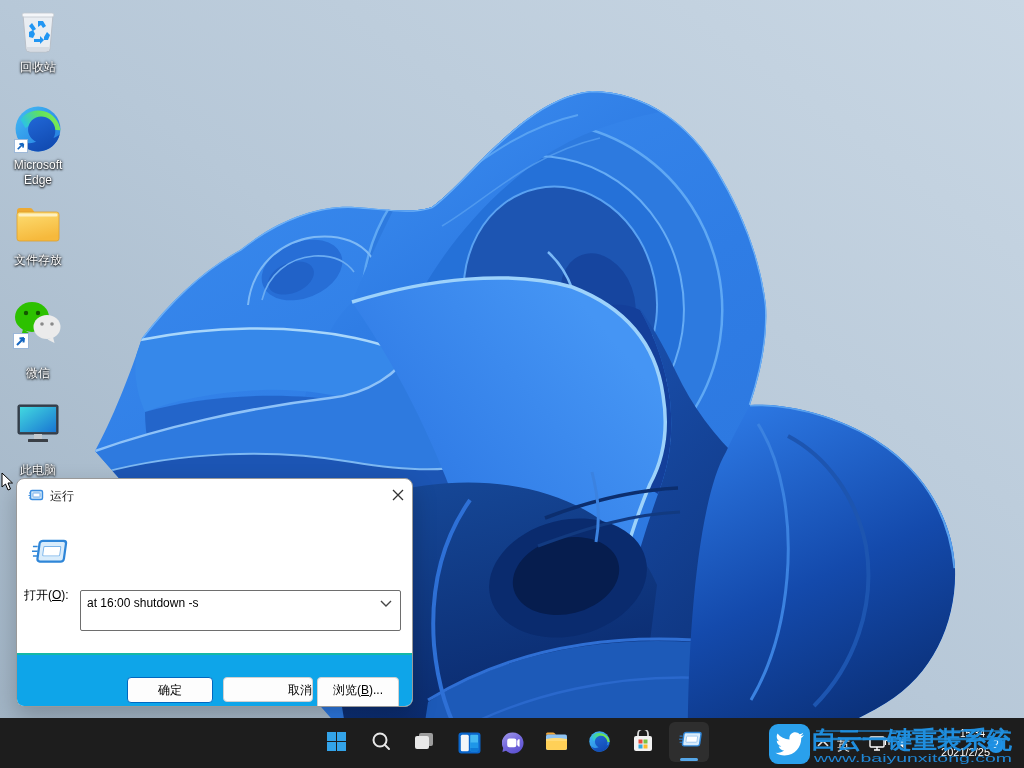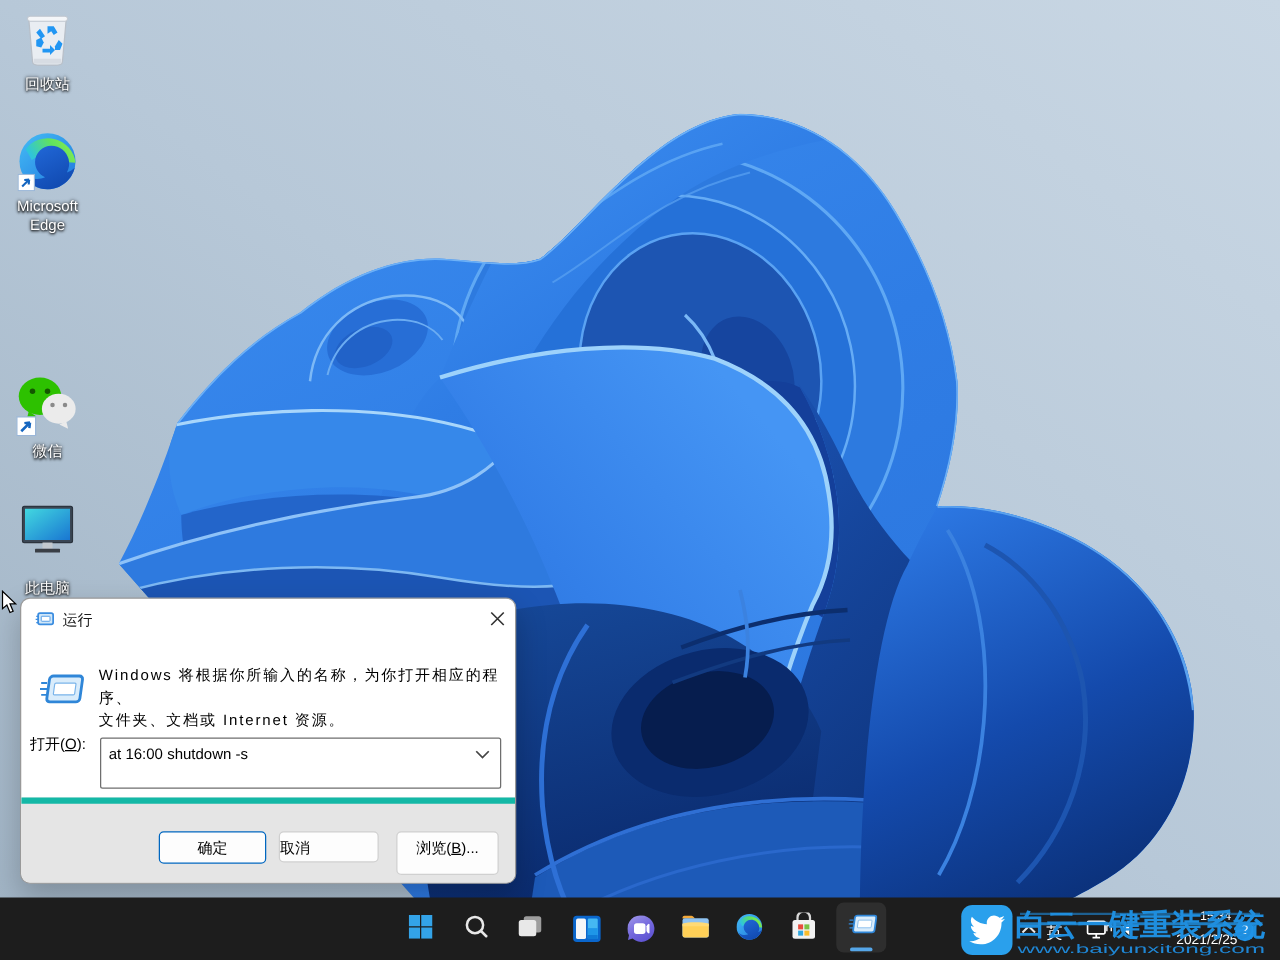--- a/index.html
+++ b/index.html
@@ -175,35 +175,49 @@
       <path d="M18,10 l5,0 3,5 -3,2 -2-3 -3,2 z"></path>
       <path d="M12,12 l4,6 -3,2 -4,-5 z"></path>
       <path d="M9,21 l4,-2 2,4 -2,4 -4,-1 z"></path>
       <path d="M14,28 l6,0 0,-3 4,4 -4,4 0,-2 -6,0 z"></path>
       <path d="M24,26 l3,-5 3,3 -2,5 -4,0 z"></path>
     </g>
   </svg>
   <div class="dlabel" style="margin-top:7px">回收站</div>
 </div>
 
+<div class="dicon" style="left:0;top:207px">
+  <svg width="44" height="35" viewBox="0 0 44 35" style="display:block;margin:0 auto">
+    <defs>
+          <linearGradient id="fg" x1="0" y1="0" x2="0.3" y2="1">
+            <stop offset="0" stop-color="#fddd72"></stop>
+            <stop offset="1" stop-color="#f6b93c"></stop>
+          </linearGradient>
+        </defs>
+    <path d="M1,4 Q1,1 4,1 L14,1 Q16,1 17,3 L19,6 L1,6 Z" fill="#edaa33"></path>
+    <rect x="1" y="5" width="42" height="29" rx="2.5" fill="url(#fg)" stroke="#dd9f2e" stroke-width="0.8"></rect>
+    <rect x="2.5" y="6.5" width="39" height="3" rx="1.5" fill="#fdf0c0"></rect>
+  </svg>
+  <div class="dlabel" style="margin-top:11px">文件存放</div>
+</div>
 
 <div class="dicon" style="left:0;top:295px">
   <svg width="50" height="54" viewBox="0 0 50 54" style="display:block;margin:0 auto">
     <ellipse cx="19" cy="22" rx="17" ry="15" fill="#2dc100"></ellipse>
     <path d="M10,34 l-2,8 8,-4 z" fill="#2dc100"></path>
     <circle cx="13" cy="18" r="2.2" fill="#135700"></circle>
     <circle cx="25" cy="18" r="2.2" fill="#135700"></circle>
     <ellipse cx="34" cy="32" rx="13.5" ry="12" fill="#ebebeb"></ellipse>
     <path d="M40,42 l1.5,6 -7,-3.5 z" fill="#ebebeb"></path>
     <circle cx="29" cy="29" r="1.8" fill="#8a8a8a"></circle>
     <circle cx="39" cy="29" r="1.8" fill="#8a8a8a"></circle>
     <rect x="0.5" y="38.5" width="15" height="15" fill="#fff" stroke="#9ab6d8" stroke-width="1"></rect>
     <path d="M4,50 L11,43 M11,43 l-4.5,0.5 M11,43 l-0.5,4.5" stroke="#1566c0" stroke-width="2" fill="none"></path>
   </svg>
-  <div class="dlabel" style="margin-top:5px">微信</div>
+  <div class="dlabel" style="margin-top:17px">微信</div>
 </div>
 
 <div class="dicon" style="left:0;top:404px">
   <svg width="42" height="39" viewBox="0 0 42 39" style="display:block;margin:0 auto">
     <defs>
           <linearGradient id="pcg" x1="0" y1="0" x2="1" y2="1">
             <stop offset="0" stop-color="#42d8e0"></stop>
             <stop offset="1" stop-color="#1976d2"></stop>
           </linearGradient>
         </defs>
@@ -230,32 +244,31 @@
     </svg>
   </div>
 
   <svg class="abs" style="left:13px;top:58px" width="38" height="34" viewBox="0 0 38 36">
     <g transform="skewX(-8) translate(6,0)">
       <rect x="4" y="4" width="28" height="22" rx="3" fill="#d9ecfb" stroke="#2f86d8" stroke-width="2.4"></rect>
       <rect x="9" y="10" width="18" height="10" rx="1" fill="#fff" stroke="#7ab4ea" stroke-width="1"></rect>
     </g>
     <path d="M2,10 h5 M1,15 h6 M2,20 h5" stroke="#2f86d8" stroke-width="1.6"></path>
   </svg>
-  <div class="abs" style="left:62px;top:52px;width:330px;line-height:18px;letter-spacing:1.5px">Windows 将根据你所输入的名称，为你打开相应的程序、<br>文件夹、文档或 Internet 资源。</div>
   <div class="abs" style="left:7px;top:108px">打开(<span style="text-decoration:underline">O</span>):</div>
   <div class="abs" style="left:63px;top:111px;width:321px;height:41px;border:1px solid #6e6e6e;border-radius:2px;box-sizing:border-box;background:#fff">
     <span class="abs" style="left:6px;top:5px">at 16:00 shutdown -s</span>
     <svg class="abs" style="right:8px;top:9px" width="12" height="8" viewBox="0 0 12 8">
           <path d="M1,1 L6,6 L11,1" stroke="#454545" stroke-width="1.4" fill="none"></path>
         </svg>
   </div>
 
-  <div class="abs" style="left:0;top:159px;width:100%;height:70px;background:#e5e5e5;border-top:5px solid #14b8a6">
+  <div class="abs" style="left:0;top:174px;width:100%;height:70px;background:#0ea5e9;border-top:2px solid #14b8a6">
     <div class="abs" style="left:110px;top:22px;width:86px;height:26px;background:#fdfdfd;border:1px solid #0067c0;border-radius:4px;text-align:center;line-height:25px;box-sizing:border-box">确定</div>
-    <div class="abs" style="left:206px;top:22px;width:80px;height:25px;background:#fdfdfd;border:1px solid #d0d0d0;border-radius:4px;text-align:left;line-height:24px;box-sizing:border-box">取消</div>
+    <div class="abs" style="left:206px;top:22px;width:90px;height:25px;background:#fdfdfd;border:1px solid #d0d0d0;border-radius:4px;text-align:right;line-height:24px;box-sizing:border-box">取消</div>
     <div class="abs" style="left:300px;top:22px;width:82px;height:35px;background:#fdfdfd;border:1px solid #d0d0d0;border-radius:4px;text-align:center;line-height:24px;box-sizing:border-box">浏览(<span style="text-decoration:underline">B</span>)...</div>
   </div>
 </div>
 
 <svg class="abs" style="left:1px;top:472px" width="14" height="20" viewBox="0 0 14 20">
   <path d="M1,1 L1,15 L4.5,12 L7,18 L9.5,17 L7,11 L11.5,11 Z" fill="#fff" stroke="#000" stroke-width="1"></path>
 </svg>
 
 <div class="abs" style="left:0;top:718px;width:1024px;height:50px;background:#1d1d1d"></div>
 

